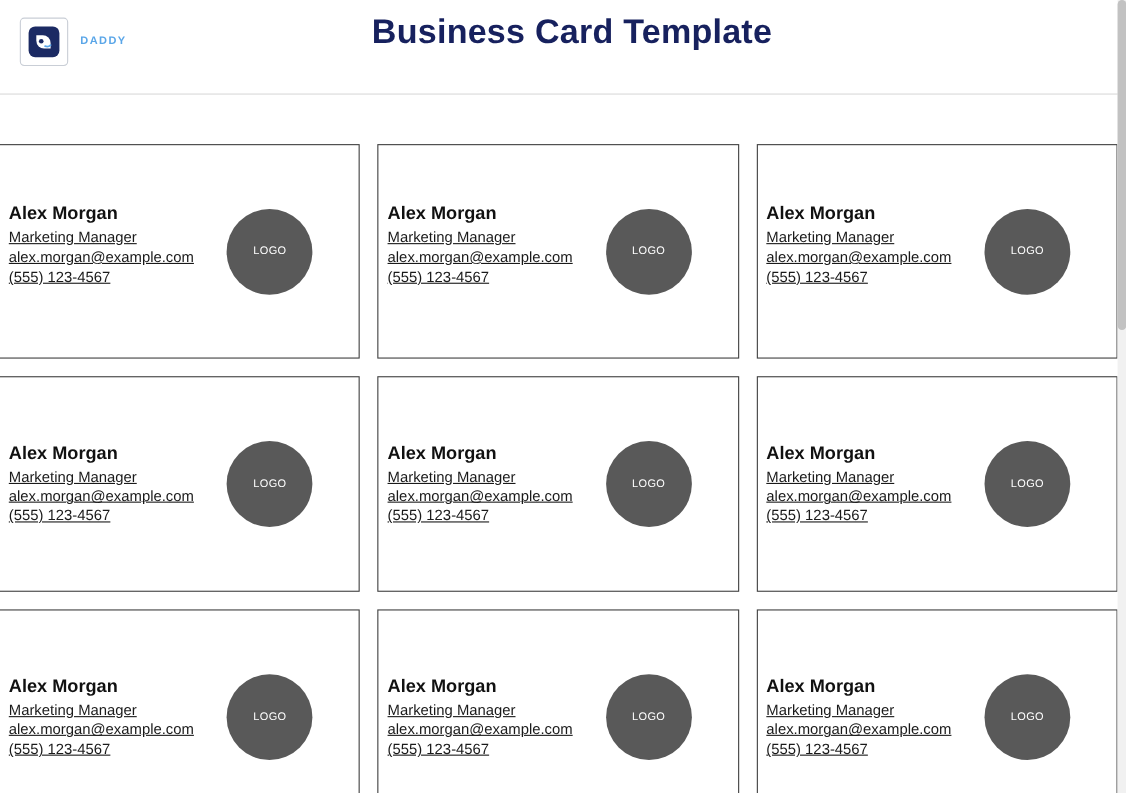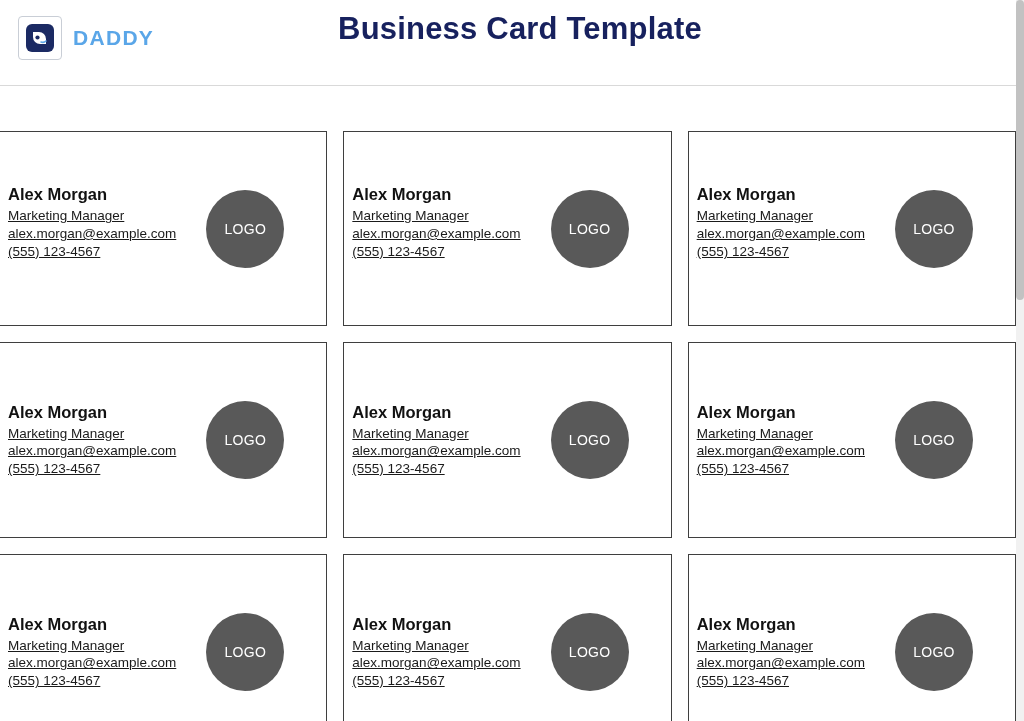--- a/index.html
+++ b/index.html
@@ -47,21 +47,21 @@
   .logo-words {
     line-height: 1.02;
   }
   .logo-words .l1 {
     font-size: 20px;
     font-weight: bold;
     letter-spacing: .3px;
     color: #1b2a63;
   }
   .logo-words .l2 {
-    font-size: 21px;
+    font-size: 10px;
     font-weight: bold;
     letter-spacing: 1.3px;
     color: #5aa6e8;
   }
 
   .title-block {
     position: absolute;
     left: 0;
     right: 0;
     top: 10px;
@@ -133,21 +133,21 @@
     top: 50%;
     transform: translateY(-50%);
     width: 78px;
     height: 78px;
     border-radius: 50%;
     background: #595959;
     color: #ffffff;
     display: flex;
     align-items: center;
     justify-content: center;
-    font-size: 14px;
+    font-size: 10px;
     letter-spacing: .3px;
   }
 
   
   .row-1 .card-text { margin-top: -12px; }
   .row-2 .card-text { margin-top: 0px; }
   .row-3 .card-text { margin-top: 0px; }
 
   .row-1 .card { height: 195px; }
   .row-2 .card { height: 196px; }

